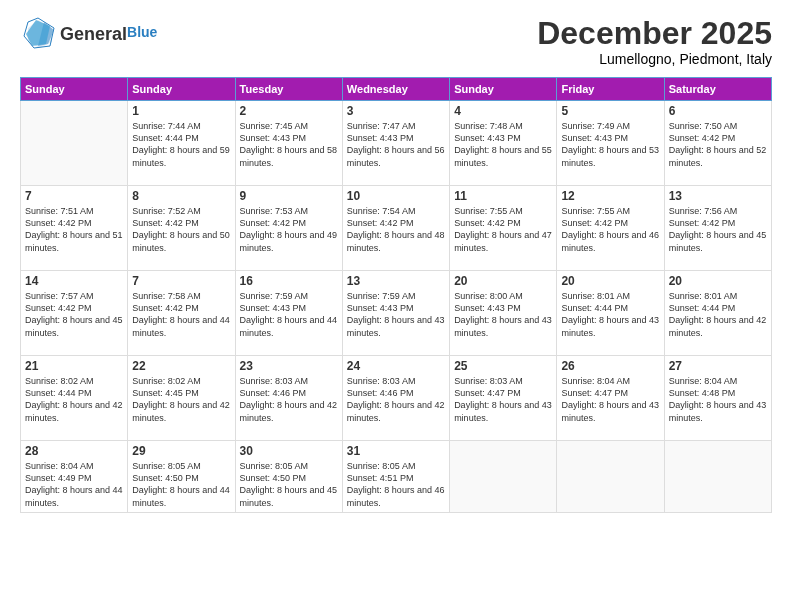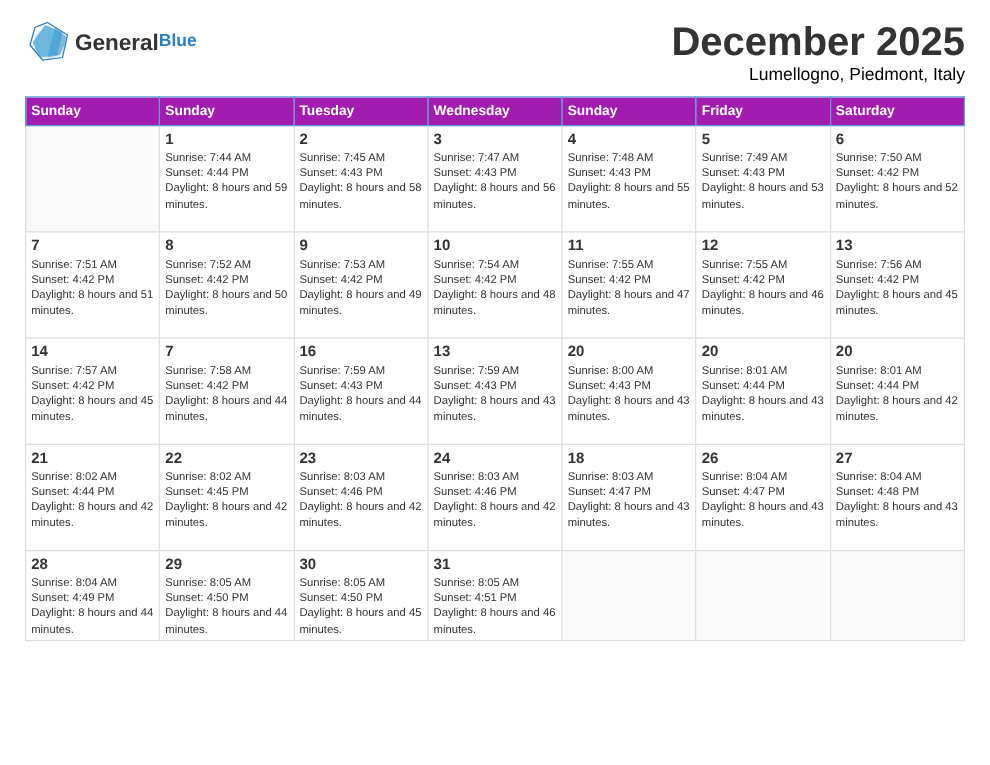--- a/index.html
+++ b/index.html
@@ -233,21 +233,21 @@
           </td>
           <td>
             <span class="day-num">23</span>
             <div class="cell-text">Sunrise: 8:03 AM<br>Sunset: 4:46 PM<br>Daylight: 8 hours and 42 minutes.</div>
           </td>
           <td>
             <span class="day-num">24</span>
             <div class="cell-text">Sunrise: 8:03 AM<br>Sunset: 4:46 PM<br>Daylight: 8 hours and 42 minutes.</div>
           </td>
           <td>
-            <span class="day-num">18</span>
+            <span class="day-num">25</span>
             <div class="cell-text">Sunrise: 8:03 AM<br>Sunset: 4:47 PM<br>Daylight: 8 hours and 43 minutes.</div>
           </td>
           <td>
             <span class="day-num">26</span>
             <div class="cell-text">Sunrise: 8:04 AM<br>Sunset: 4:47 PM<br>Daylight: 8 hours and 43 minutes.</div>
           </td>
           <td>
             <span class="day-num">27</span>
             <div class="cell-text">Sunrise: 8:04 AM<br>Sunset: 4:48 PM<br>Daylight: 8 hours and 43 minutes.</div>
           </td>

